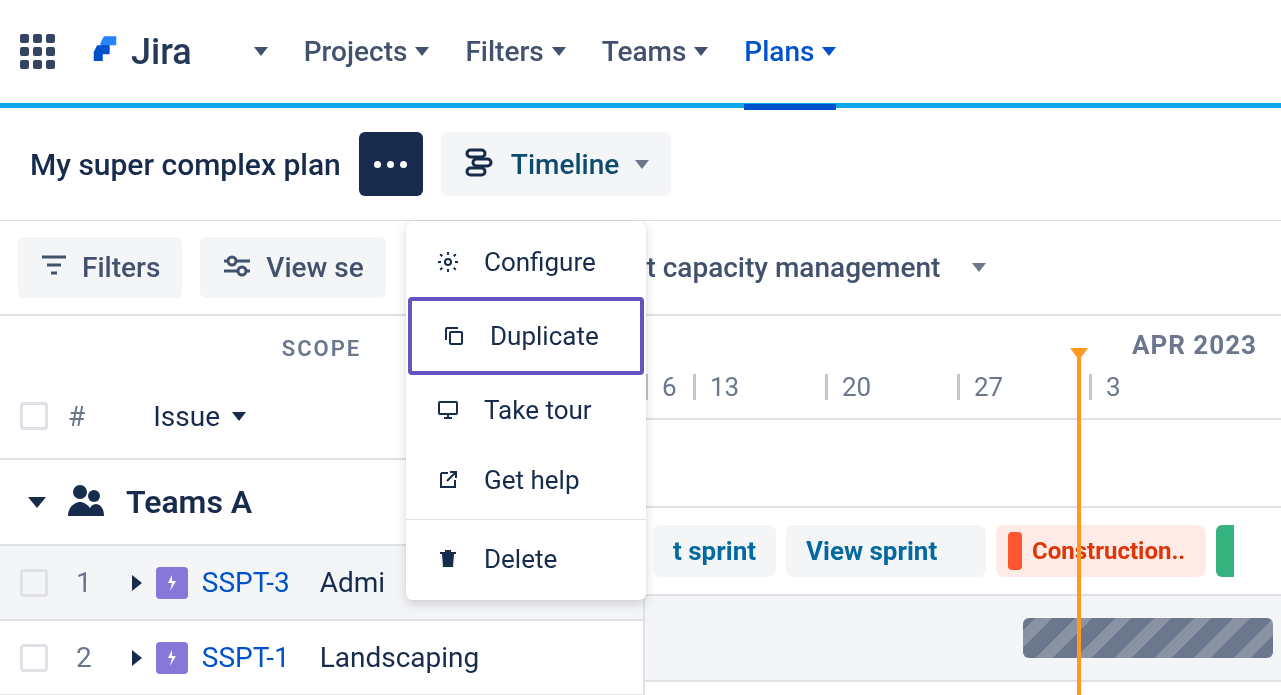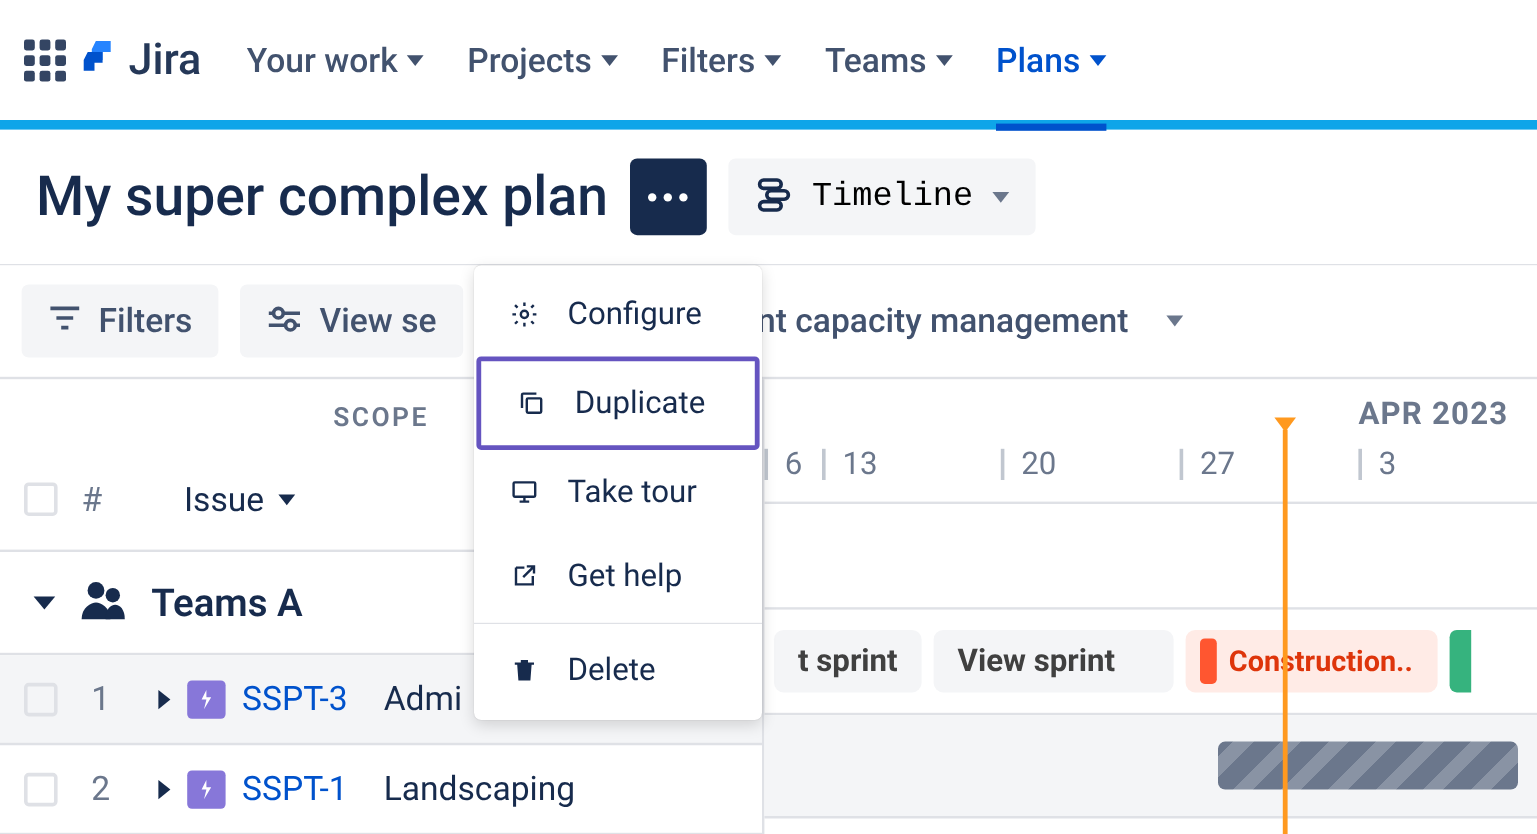--- a/index.html
+++ b/index.html
@@ -12,22 +12,22 @@
       background: #fff;
       color: #172B4D;
       overflow: hidden;
     }
     
     .top-nav {
       display: flex;
       align-items: center;
       padding: 0 20px;
       height: 108px;
-      border-bottom: 8px solid #0ea5e9;
-      gap: 8px;
+      border-bottom: 5px solid #0ea5e9;
+      gap: 32px;
     }
     .app-switcher {
       display: grid;
       grid-template-columns: repeat(3, 9px);
       grid-template-rows: repeat(3, 9px);
       gap: 4px;
       cursor: pointer;
     }
     .app-switcher span {
       background: #344563;
@@ -84,21 +84,21 @@
     }
     
     .plan-header {
       display: flex;
       align-items: center;
       padding: 24px 30px;
       gap: 18px;
       border-bottom: 1px solid #DFE1E6;
     }
     .plan-title {
-      font-size: 46px;
+      font-size: 30px;
       font-weight: 500;
       color: #172B4D;
     }
     .more-button {
       width: 64px;
       height: 64px;
       background: #172B4D;
       border-radius: 6px;
       display: flex;
       align-items: center;
@@ -122,23 +122,22 @@
       cursor: pointer;
     }
     .timeline-icon svg {
       width: 32px;
       height: 32px;
       stroke: #172B4D;
       fill: none;
     }
     .view-selector-label {
       font-size: 28px;
-      color: #000000;
+      color: #0c4a6e;
       font-weight: 500;
-      font-family: Liberation Mono, monospace;
     }
     
     .filter-bar {
       display: flex;
       align-items: center;
       padding: 16px 18px;
       gap: 18px;
       border-bottom: 2px solid #DFE1E6;
       position: relative;
     }
@@ -160,21 +159,21 @@
       stroke: #42526E;
     }
     .settings-icon svg {
       width: 30px;
       height: 22px;
     }
     
     .dropdown-menu {
       position: absolute;
       top: 0;
-      left: 395px;
+      left: 406px;
       width: 240px;
       background: #fff;
       border-radius: 6px;
       box-shadow: 0 4px 12px rgba(0,0,0,0.15), 0 0 1px rgba(0,0,0,0.2);
       z-index: 100;
       padding: 6px 0;
     }
     .menu-item {
       display: flex;
       align-items: center;
@@ -350,21 +349,21 @@
       letter-spacing: 1px;
     }
     .date-row {
       display: flex;
       gap: 0;
       border-bottom: 2px solid #DFE1E6;
       padding-bottom: 16px;
       padding-top: 6px;
     }
     .date-col {
-      width: 149px;
+      width: 132px;
       display: flex;
       align-items: center;
     }
     .date-tick {
       width: 3px;
       height: 26px;
       background: #C1C7D0;
       margin-right: 14px;
     }
     .date-num {
@@ -382,21 +381,21 @@
       gap: 10px;
       border-bottom: 2px solid #DFE1E6;
       padding: 0 8px;
     }
     .sprint-pill {
       background: #F4F5F7;
       border-radius: 8px;
       padding: 12px 20px;
       font-size: 26px;
       font-weight: 700;
-      color: #404040;
+      color: #0369a1;
       white-space: nowrap;
       height: 52px;
       display: flex;
       align-items: center;
     }
     .construction-pill {
       background: #FFEBE6;
       border-radius: 8px;
       padding: 8px 12px;
       display: flex;
@@ -488,21 +487,20 @@
   </div>
   <div class="jira-logo">
     <svg viewBox="0 0 32 32">
       <path d="M15 2 L26 2 L26 10 L20 10 L20 16 L12 16 L12 8 Z" fill="#2684FF"></path>
       <path d="M9 10 L20 10 L20 18 L14 18 L14 24 L6 24 L6 16 Z" fill="#0052CC"></path>
     </svg>
     <span class="jira-text">Jira</span>
   </div>
   <div class="nav-items">
     <div class="nav-item">
-      <span>Your work</span>
       <span class="chevron-down"></span>
     </div>
     <div class="nav-item">
       <span>Projects</span>
       <span class="chevron-down"></span>
     </div>
     <div class="nav-item">
       <span>Filters</span>
       <span class="chevron-down"></span>
     </div>

